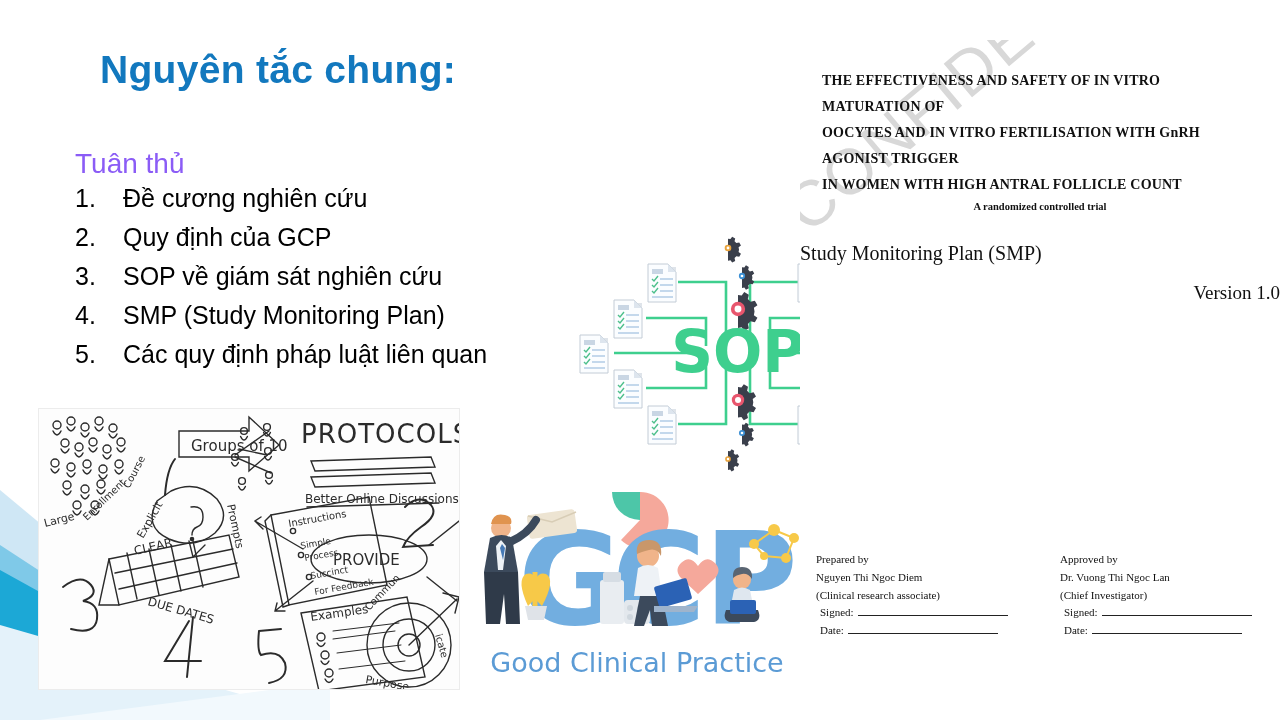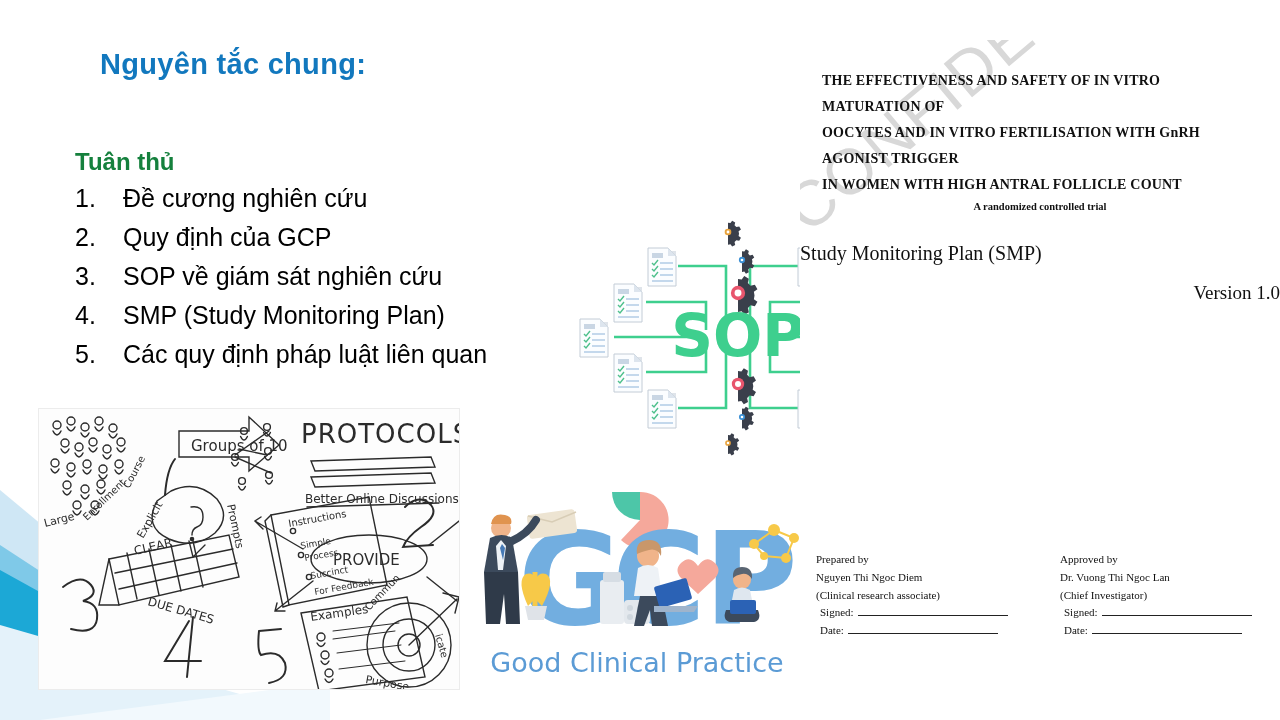--- a/index.html
+++ b/index.html
@@ -8,49 +8,49 @@
     font-family:"Liberation Sans", sans-serif;position:relative;
   }
   .slide{position:absolute;inset:0;background:#fff;overflow:hidden;}
 
   
   .waves{position:absolute;left:0;bottom:0;width:330px;height:270px;pointer-events:none;}
 
   
   .title{
     position:absolute;left:100px;top:48px;
-    font-size:29px;font-weight:bold;color:#1278BE;letter-spacing:.3px;
+    font-size:39px;font-weight:bold;color:#1278BE;letter-spacing:.3px;
     white-space:nowrap;
   }
 
   
   .lead{
     position:absolute;left:75px;top:148px;
-    font-size:24px;font-weight:bold;color:#15803d;
+    font-size:28px;font-weight:normal;color:#8b5cf6;
   }
   .numlist{
     position:absolute;left:75px;top:186px;
     margin:0;padding:0;list-style:none;
   }
   .numlist li{
     display:flex;align-items:baseline;
     font-size:25px;color:#000;line-height:1.0;
     margin-bottom:14px;white-space:nowrap;
   }
   .numlist li .num{width:48px;flex:0 0 48px;}
 
   
   .sketch{
     position:absolute;left:38px;top:408px;width:420px;height:280px;
     background:#fdfdfd;border:1px solid #ececec;overflow:hidden;
   }
   .sketch svg{display:block;}
 
   
-  .sop{position:absolute;left:566px;top:212px;width:344px;height:250px;text-decoration:underline;}
+  .sop{position:absolute;left:566px;top:228px;width:344px;height:250px;text-decoration:underline;}
 
   
   .gcp{position:absolute;left:472px;top:482px;width:330px;height:198px;}
 
   
   .doc{
     position:absolute;left:800px;top:40px;width:480px;height:640px;
     background:#ffffff;overflow:hidden;
     font-family:"Liberation Serif", serif;color:#111;
   }

